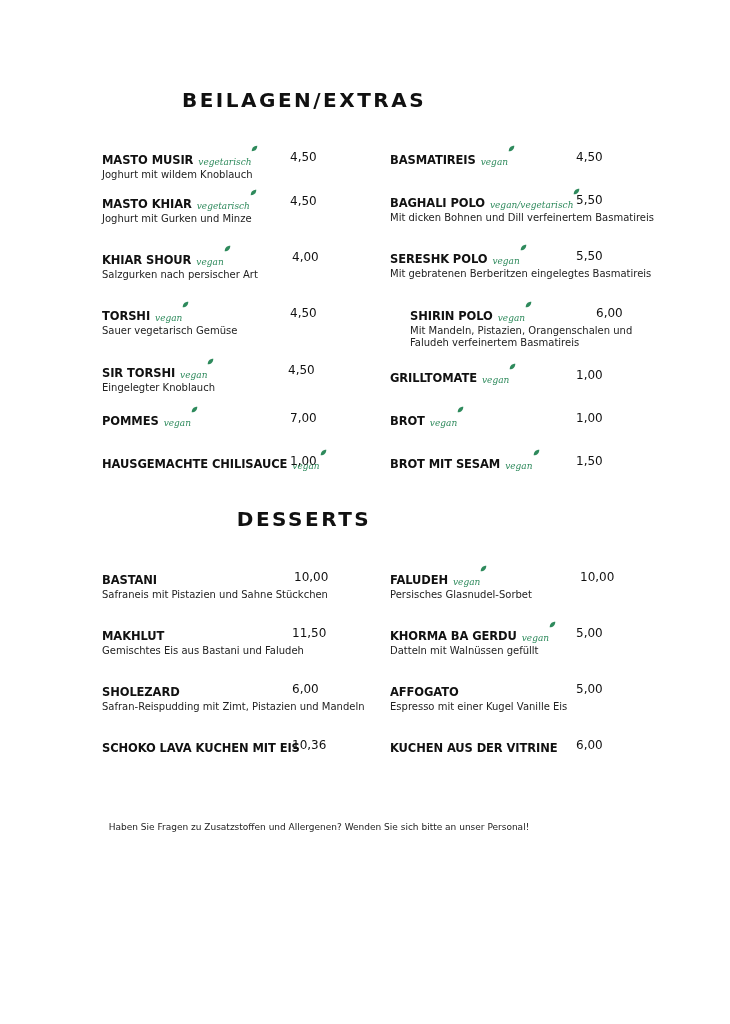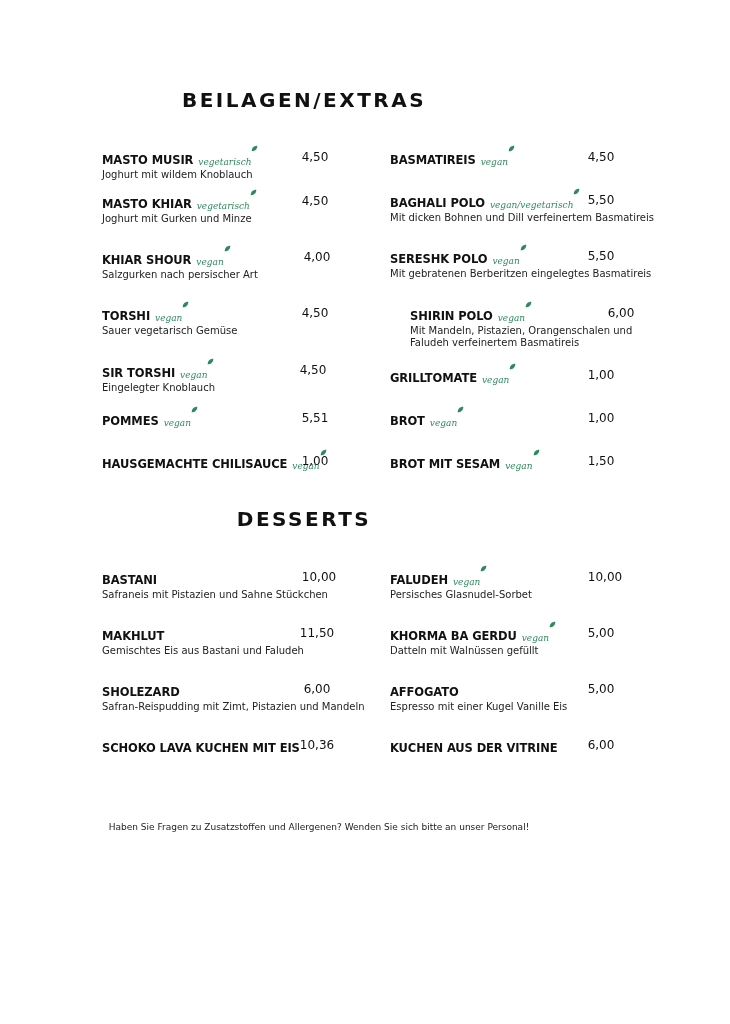--- a/index.html
+++ b/index.html
@@ -12,21 +12,21 @@
   .h2 { top:507px; font-size:20px; }
   .item { position:absolute; }
   .name-row { position:relative; height:18px; white-space:nowrap; }
   .name { font-family:"DejaVu Sans", sans-serif; font-weight:bold; font-size:11.5px;
           color:#111111; display:inline-block; vertical-align:middle; letter-spacing:-0.1px; }
   .tag { font-family:"DejaVu Serif", serif; font-style:italic; font-size:9px;
          color:#2e8a5c; display:inline-block; vertical-align:middle; margin-left:5px;
          position:relative; top:2px; }
   .leaf { display:inline-block; width:7px; height:7px; vertical-align:top; position:relative; top:-5px; margin-left:0px; }
   .price { position:absolute; top:0; font-family:"DejaVu Sans", sans-serif; font-size:12px;
-           color:#111111; text-align:center; width:50px; }
+           color:#111111; text-align:left; width:50px; }
   .desc { font-family:"DejaVu Sans", sans-serif; font-size:10px; color:#222222;
           margin-top:1px; line-height:11px; white-space:nowrap; }
   .footer { position:absolute; top:820px; left:0; width:638px; text-align:center;
             font-family:"DejaVu Sans", sans-serif; font-size:9px; color:#222222; line-height:15px; }
 </style>
 </head>
 <body>
 
 <div class="heading h1">BEILAGEN/EXTRAS</div>
 
@@ -56,21 +56,21 @@
 </div>
 <div class="item" style="left:102px;top:363px;">
   <div class="name-row"><span class="name">SIR TORSHI</span><span class="tag">vegan</span><svg class="leaf" viewBox="0 0 10 10">
         <path d="M1 9 C1 4 4 1 9 1 C9 6 6 9 1 9Z" fill="#2e8a5c"></path>
       </svg><span class="price" style="left:186px;">4,50</span></div>
   <div class="desc">Eingelegter Knoblauch</div>
 </div>
 <div class="item" style="left:102px;top:411px;">
   <div class="name-row"><span class="name">POMMES</span><span class="tag">vegan</span><svg class="leaf" viewBox="0 0 10 10">
         <path d="M1 9 C1 4 4 1 9 1 C9 6 6 9 1 9Z" fill="#2e8a5c"></path>
-      </svg><span class="price" style="left:188px;">5,51</span></div>
+      </svg><span class="price" style="left:188px;">7,00</span></div>
 </div>
 <div class="item" style="left:102px;top:454px;">
   <div class="name-row"><span class="name">HAUSGEMACHTE CHILISAUCE</span><span class="tag">vegan</span><svg class="leaf" viewBox="0 0 10 10">
         <path d="M1 9 C1 4 4 1 9 1 C9 6 6 9 1 9Z" fill="#2e8a5c"></path>
       </svg><span class="price" style="left:188px;">1,00</span></div>
 </div>
 
 <div class="item" style="left:390px;top:150px;">
   <div class="name-row"><span class="name">BASMATIREIS</span><span class="tag">vegan</span><svg class="leaf" viewBox="0 0 10 10">
         <path d="M1 9 C1 4 4 1 9 1 C9 6 6 9 1 9Z" fill="#2e8a5c"></path>

